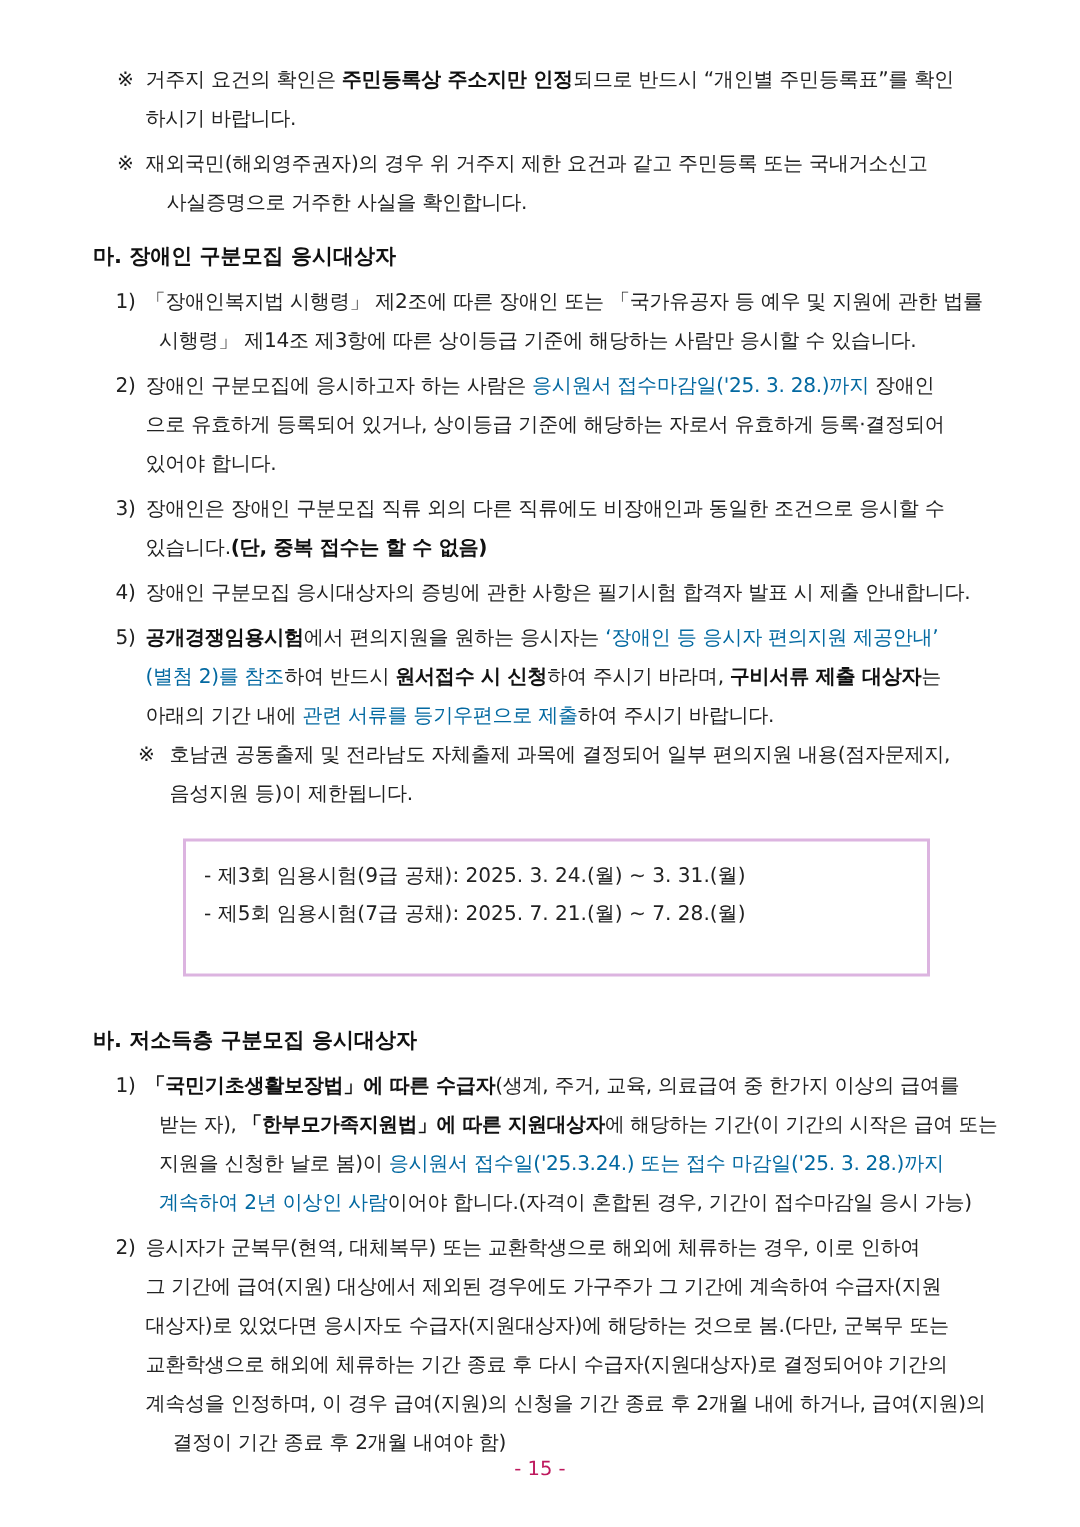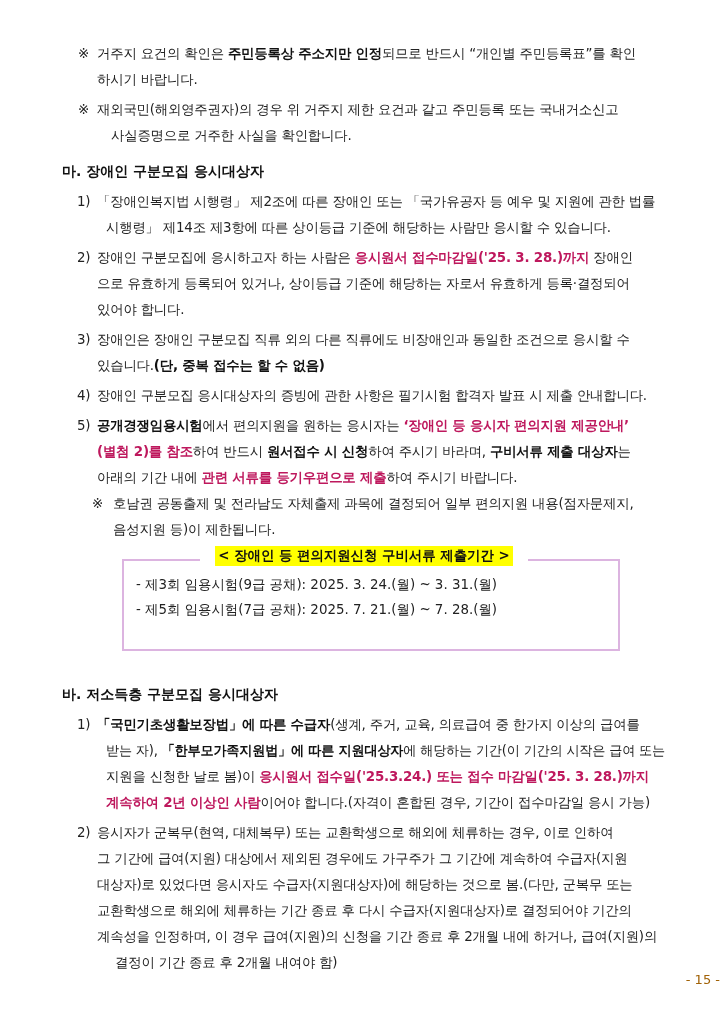--- a/index.html
+++ b/index.html
@@ -7,35 +7,35 @@
   body {
     font-family: "DejaVu Sans", "Liberation Sans", sans-serif;
     color: #222222;
     font-size: 13.4px;
     position: relative;
     overflow: hidden;
   }
   .page { position: absolute; left: 0; top: 0; width: 720px; height: 1018px; }
   .line { position: absolute; white-space: nowrap; line-height: 20px; height: 20px; letter-spacing: -0.2px; }
   .b { font-weight: bold; color: #111; }
-  .blue { color: #be185d; font-weight: bold; }
+  .blue { color: #0369a1; font-weight: normal; }
   .heading { position: absolute; left: 62px; font-weight: bold; font-size: 14px; color: #111; line-height: 20px; white-space: nowrap; }
   .box {
     position: absolute; left: 122px; top: 559px; width: 498px; height: 92px;
     border: 2px solid #dcb4e0;
   }
   .box-title {
     position: absolute; left: 200px; top: 546px; height: 22px; width: 328px;
     background: #ffffff; padding: 0 6px; text-align: center;
   }
   .box-title span {
     background: #ffff00; font-weight: bold; color: #111; line-height: 20px; display: inline-block; padding: 0 3px;
   }
   .box-line { position: absolute; left: 136px; line-height: 20px; white-space: nowrap; }
-  .footer { position: absolute; top: 968px; left: 0; width: 720px; text-align: right; color: #a16207; font-size: 13px; }
+  .footer { position: absolute; top: 968px; left: 0; width: 720px; text-align: center; color: #be185d; font-size: 13px; }
 </style>
 </head>
 <body>
 
 <div class="page">
 
   <div>
     <span class="line" style="left:78px;top:44px;">※</span>
     <span class="line rich" style="left:97px;top:44px;"><span>거주지 요건의 확인은 </span><span class="b">주민등록상 주소지만 인정</span><span>되므로 반드시 “개인별 주민등록표”를 확인</span></span>
     <span class="line rich" style="left:97px;top:70px;"><span>하시기 바랍니다.</span></span>
@@ -79,23 +79,20 @@
     <span class="line rich" style="left:97px;top:468px;"><span>아래의 기간 내에 </span><span class="blue">관련 서류를 등기우편으로 제출</span><span>하여 주시기 바랍니다.</span></span>
   </div>
 
   <div>
     <span class="line" style="left:92px;top:494px;">※</span>
     <span class="line rich" style="left:113px;top:494px;"><span>호남권 공동출제 및 전라남도 자체출제 과목에 결정되어 일부 편의지원 내용(점자문제지,</span></span>
     <span class="line rich" style="left:113px;top:520px;"><span>음성지원 등)이 제한됩니다.</span></span>
   </div>
 
   <div class="box"></div>
-  <div class="box-title">
-    <span>&lt; 장애인 등 편의지원신청 구비서류 제출기간 &gt;</span>
-  </div>
   <span class="box-line" style="top:575px;">- 제3회 임용시험(9급 공채): 2025. 3. 24.(월) ~ 3. 31.(월)</span>
   <span class="box-line" style="top:600px;">- 제5회 임용시험(7급 공채): 2025. 7. 21.(월) ~ 7. 28.(월)</span>
 
   <div class="heading" style="top:684px;">바. 저소득층 구분모집 응시대상자</div>
 
   <div>
     <span class="line" style="left:77px;top:715px;">1)</span>
     <span class="line rich" style="left:97px;top:715px;"><span class="b">「국민기초생활보장법」에 따른 수급자</span><span>(생계, 주거, 교육, 의료급여 중 한가지 이상의 급여를</span></span>
     <span class="line rich" style="left: 106px; top: 741px; transform-origin: left center; transform: scaleX(0.980702);"><span>받는 자), </span><span class="b">「한부모가족지원법」에 따른 지원대상자</span><span>에 해당하는 기간(이 기간의 시작은 급여 또는</span></span>
     <span class="line rich" style="left:106px;top:767px;"><span>지원을 신청한 날로 봄)이 </span><span class="blue">응시원서 접수일('25.3.24.) 또는 접수 마감일('25. 3. 28.)까지</span></span>

